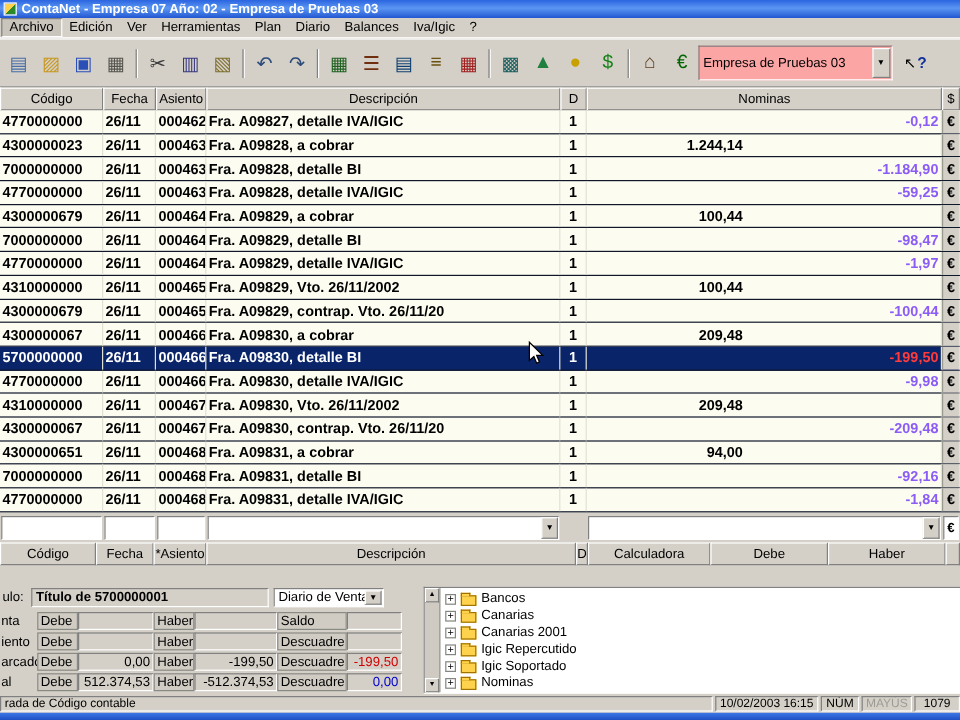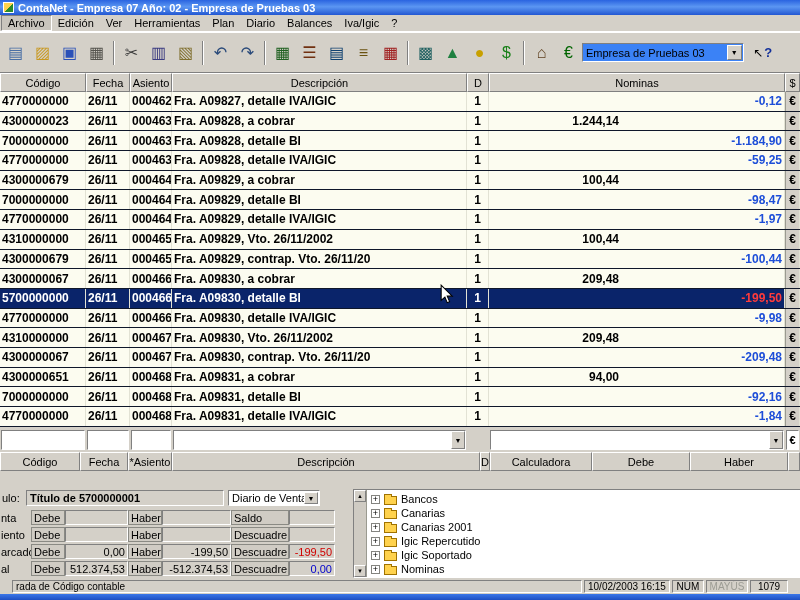--- a/index.html
+++ b/index.html
@@ -21,21 +21,21 @@
   .menu-item{font-size:11px;padding:1px 6px;white-space:nowrap;}
   .menu-item.active{border:1px solid;border-color:#808080 #fff #fff #808080;background:#c9c5bd;}
 
   
   .toolbar{position:absolute;left:0;top:32px;width:800px;height:41px;background:#d4d0c8;
     border-top:1px solid #fff;border-bottom:1px solid #808080;
     display:flex;align-items:center;padding:2px 24px 2px 2px;}
   .tbtn{width:25px;height:26px;display:flex;align-items:center;justify-content:center;
     font-size:16px;margin:0 1px;border:1px solid transparent;}
   .tb-sep{width:2px;height:24px;margin:0 3px;border-left:1px solid #808080;border-right:1px solid #fff;}
-  .combo{margin-left:auto;width:183px;height:19px;background:#3b82f6;border:1px solid;
+  .combo{margin-left:auto;width:183px;height:29px;background:#fca5a5;border:1px solid;
     border-color:#808080 #fff #fff #808080;display:flex;align-items:center;
     font-size:11px;padding-left:3px;position:relative;}
   .combo-btn{position:absolute;right:1px;top:1px;bottom:1px;width:15px;background:#d4d0c8;
     border:1px solid;border-color:#fff #808080 #808080 #fff;display:flex;align-items:center;justify-content:center;}
   .combo-btn::after{content:"▼";font-size:7px;}
   .helpbtn{margin-left:6px;width:30px;height:26px;display:flex;align-items:center;justify-content:center;gap:1px;}
   .helpbtn .arr{font-size:12px;} .helpbtn .q{font-size:13px;font-weight:bold;color:#13309a;}
 
   
   .ghead{position:absolute;left:0;top:73px;width:800px;height:19px;display:grid;
@@ -44,21 +44,21 @@
     font-size:11px;display:flex;align-items:center;justify-content:center;
     overflow:hidden;white-space:nowrap;}
   .grows{position:absolute;left:0;top:92px;width:800px;height:335px;background:#fcfcf0;}
   .grow{display:grid;grid-template-columns:86px 44px 42px 295px 22px 296px 15px;
     height:19.7px;font-size:12px;font-weight:bold;border-bottom:1px solid #0f172a;}
   .gc{display:flex;align-items:center;padding:0 2px;overflow:hidden;white-space:nowrap;
     border-right:1px solid #e2e2d4;}
   .gc.center{justify-content:center;}
   .gc.imp{padding:0;}
   .imp .debe{width:130px;text-align:right;}
-  .imp .haber{flex:1;text-align:right;color:#1d4ed8;padding-right:2px;}
+  .imp .haber{flex:1;text-align:right;color:#8b5cf6;padding-right:2px;}
   .gc.cur{background:#d4d0c8;border-left:1px solid #9a9a90;justify-content:center;}
   .grow.sel{background:#0a246a;color:#fff;}
   .grow.sel .haber{color:#ff3b3b;}
   .grow.sel .gc.cur{background:#d4d0c8;color:#000;}
 
   
   .entry{position:absolute;left:0;top:429px;width:800px;height:22px;background:#d4d0c8;
     display:grid;grid-template-columns:86px 44px 42px 295px 22px 296px 15px;}
   .ec{margin:1px;background:#fff;border:1px solid;border-color:#808080 #fff #fff #808080;position:relative;}
   .ec.flat{background:transparent;border-color:transparent;}
@@ -104,21 +104,21 @@
   .plus{width:9px;height:9px;border:1px solid #848480;background:#fff;font-size:9px;
     line-height:7px;text-align:center;flex:0 0 auto;}
   .plus::before{content:"+";}
   .folder{width:13px;height:9px;background:#ffd24d;border:1px solid #a07200;position:relative;
     margin-top:2px;flex:0 0 auto;}
   .folder::before{content:"";position:absolute;top:-3px;left:-1px;width:6px;height:2px;
     background:#ffd24d;border:1px solid #a07200;border-bottom:none;}
 
   
   .status{position:absolute;left:0;top:579px;width:800px;height:15px;background:#d4d0c8;
-    display:flex;gap:2px;padding:1px 12px;}
+    display:flex;gap:2px;padding:1px 0;}
   .seg{border:1px solid;border-color:#808080 #fff #fff #808080;font-size:10px;
     display:flex;align-items:center;padding:0 3px;overflow:hidden;white-space:nowrap;}
   .seg.msg{flex:1;}
   .seg.w86{width:86px;} .seg.w32{width:32px;justify-content:center;}
   .seg.w42{width:42px;justify-content:center;color:#9c9c94;} .seg.w38{width:38px;justify-content:center;}
 
   .taskbar{position:absolute;left:0;top:594px;width:800px;height:6px;
     background:linear-gradient(180deg,#3b77e8,#1e4fc2);}
 
   .cursor{position:absolute;left:440px;top:284px;pointer-events:none;}

